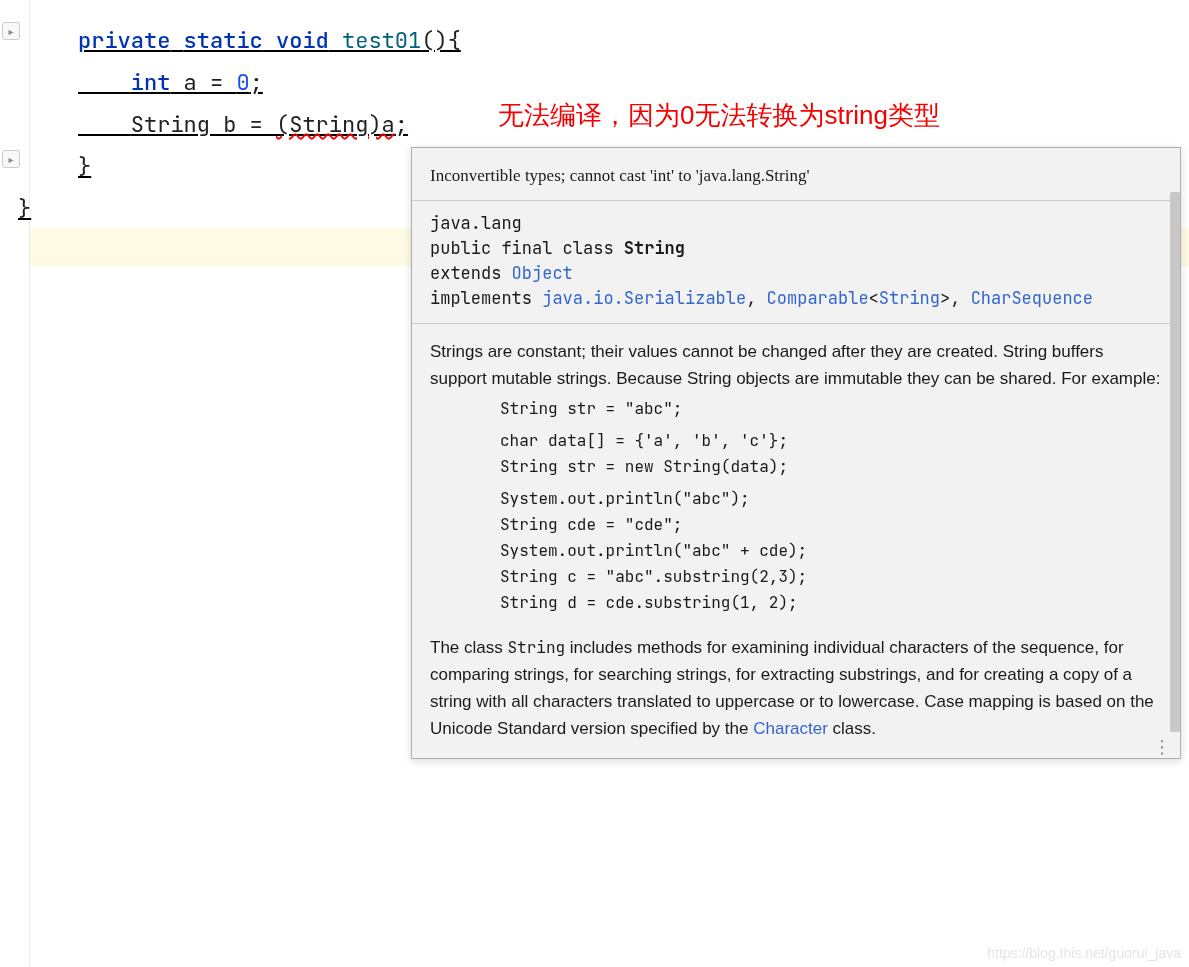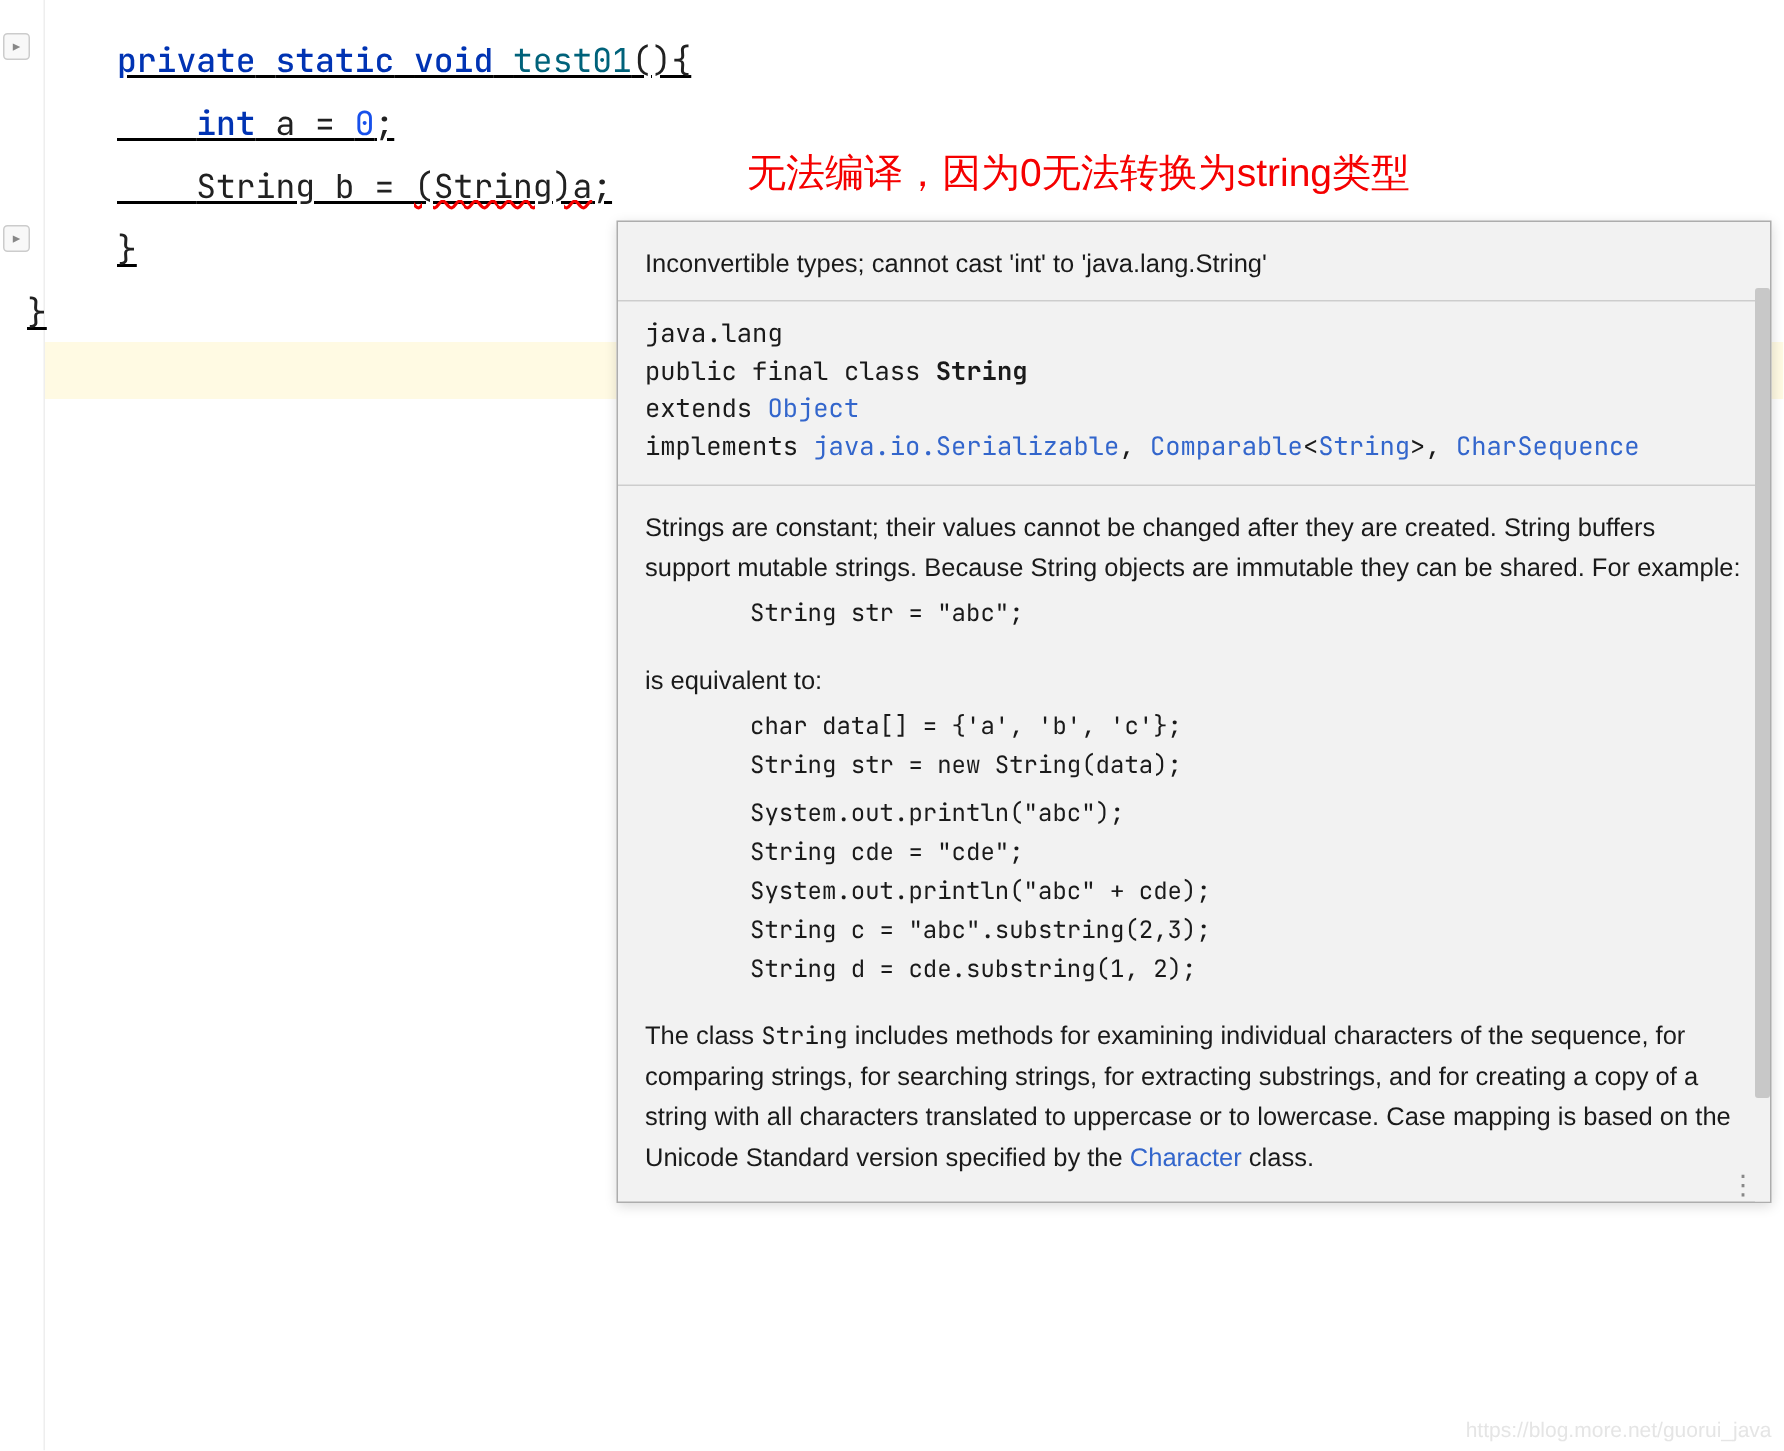--- a/index.html
+++ b/index.html
@@ -83,21 +83,21 @@
     width: 770px;
     background: #f2f2f2;
     border: 1px solid #adadad;
     box-shadow: 0 2px 8px rgba(0,0,0,0.15);
     font-size: 17px;
     color: #1a1a1a;
   }
   .popup-header {
     padding: 18px 18px 14px 18px;
     border-bottom: 1px solid #cdcdcd;
-    font-family: Liberation Sans, sans-serif;
+    font-family: Liberation Serif, serif;
   }
   .popup-decl {
     padding: 10px 18px 12px 18px;
     border-bottom: 1px solid #cdcdcd;
     font-family: 'JetBrains Mono', 'Consolas', monospace;
     font-size: 17px;
     line-height: 25px;
     color: #1a1a1a;
   }
   .popup-decl .link { color: #3366cc; text-align: center; }
@@ -184,26 +184,25 @@
   <div class="popup-header">Inconvertible types; cannot cast 'int' to 'java.lang.String'</div>
   <div class="popup-decl">
     <span>java.lang</span><br>
     <span>public final class </span><b>String</b><br>
     <span>extends </span><span class="link">Object</span><br>
     <span>implements </span><span class="link">java.io.Serializable</span><span>, </span><span class="link">Comparable</span><span>&lt;</span><span class="link">String</span><span>&gt;, </span><span class="link">CharSequence</span>
   </div>
   <div class="popup-body">
     <p>Strings are constant; their values cannot be changed after they are created. String buffers support mutable strings. Because String objects are immutable they can be shared. For example:</p>
     <div class="codeblock">String str = "abc";</div>
-    <p style="margin-top:18px">is equivalent to:</p>
     <div class="codeblock">char data[] = {'a', 'b', 'c'};
 String str = new String(data);</div>
     <div class="codeblock">System.out.println("abc");
 String cde = "cde";
 System.out.println("abc" + cde);
 String c = "abc".substring(2,3);
 String d = cde.substring(1, 2);</div>
     <p style="margin-top:18px"><span>The class </span><span class="mono">String</span><span> includes methods for examining individual characters of the sequence, for comparing strings, for searching strings, for extracting substrings, and for creating a copy of a string with all characters translated to uppercase or to lowercase. Case mapping is based on the Unicode Standard version specified by the </span><span class="link">Character</span><span> class.</span></p>
   </div>
   <div class="tri-dots">⋮</div>
 </div>
 
-<div class="watermark">https://blog.more.net/guorui_java</div>
+<div class="watermark">https://blog.this.net/guorui_java</div>
 
 </body></html>

